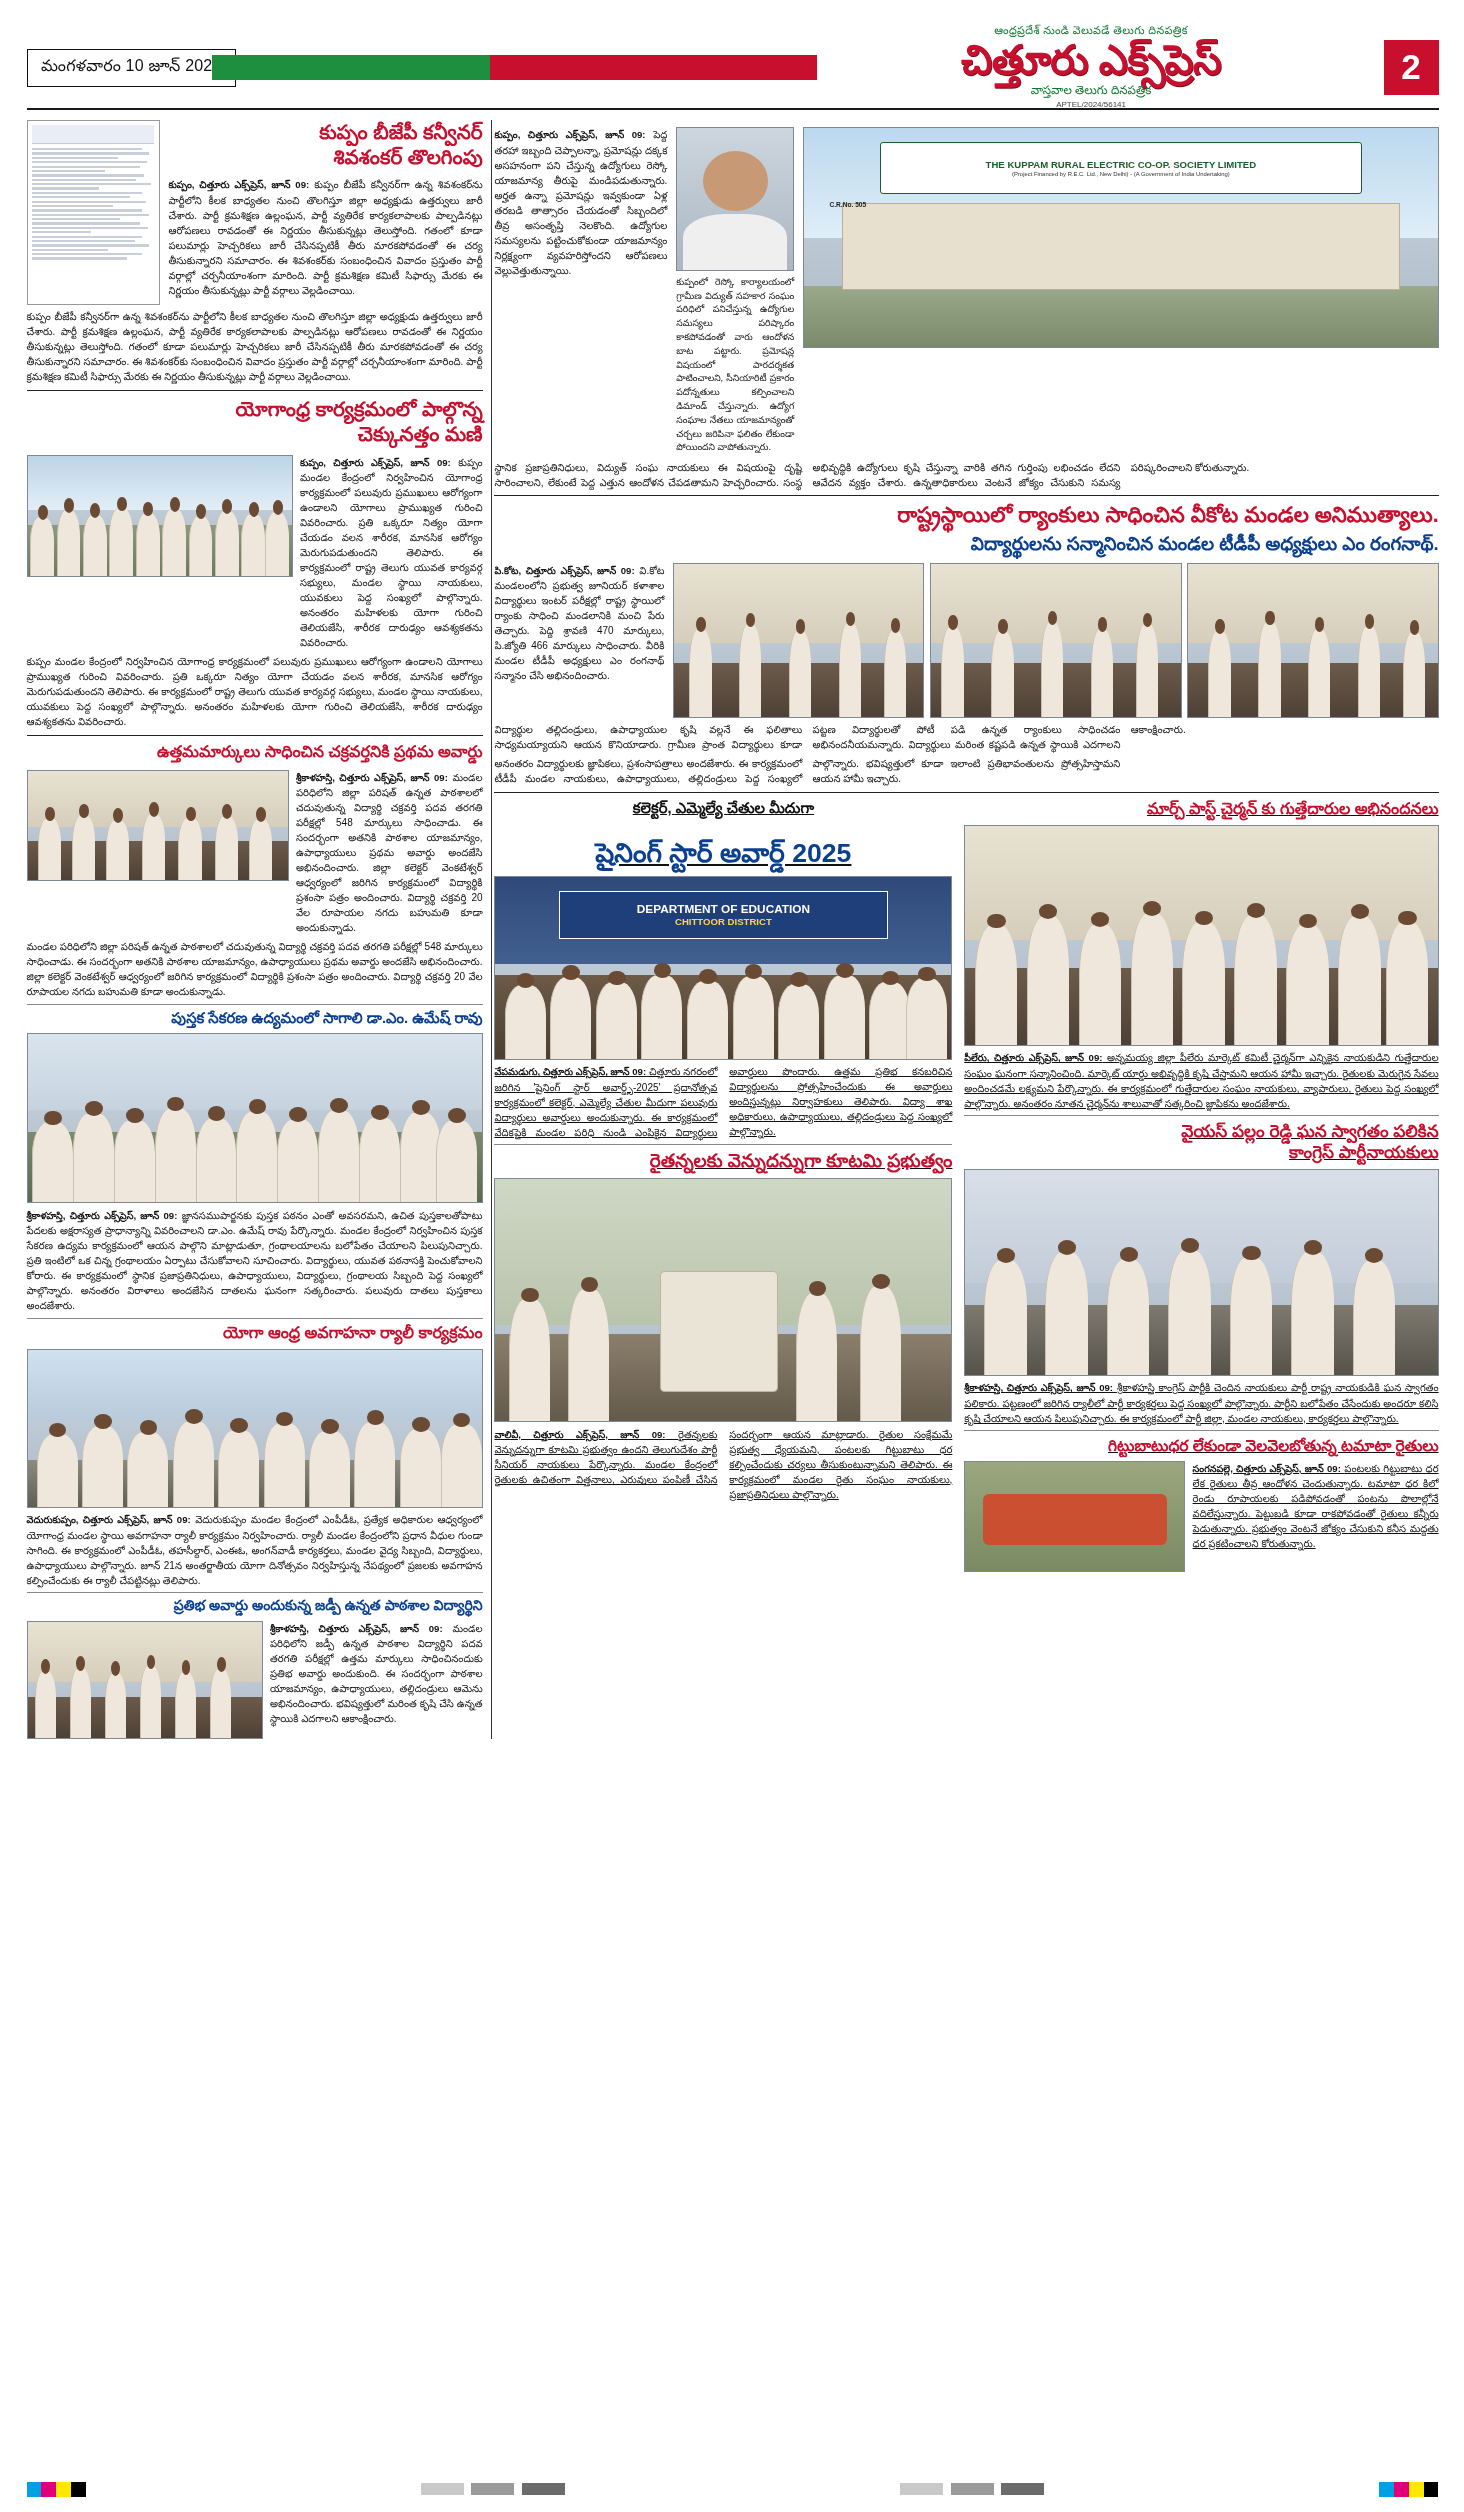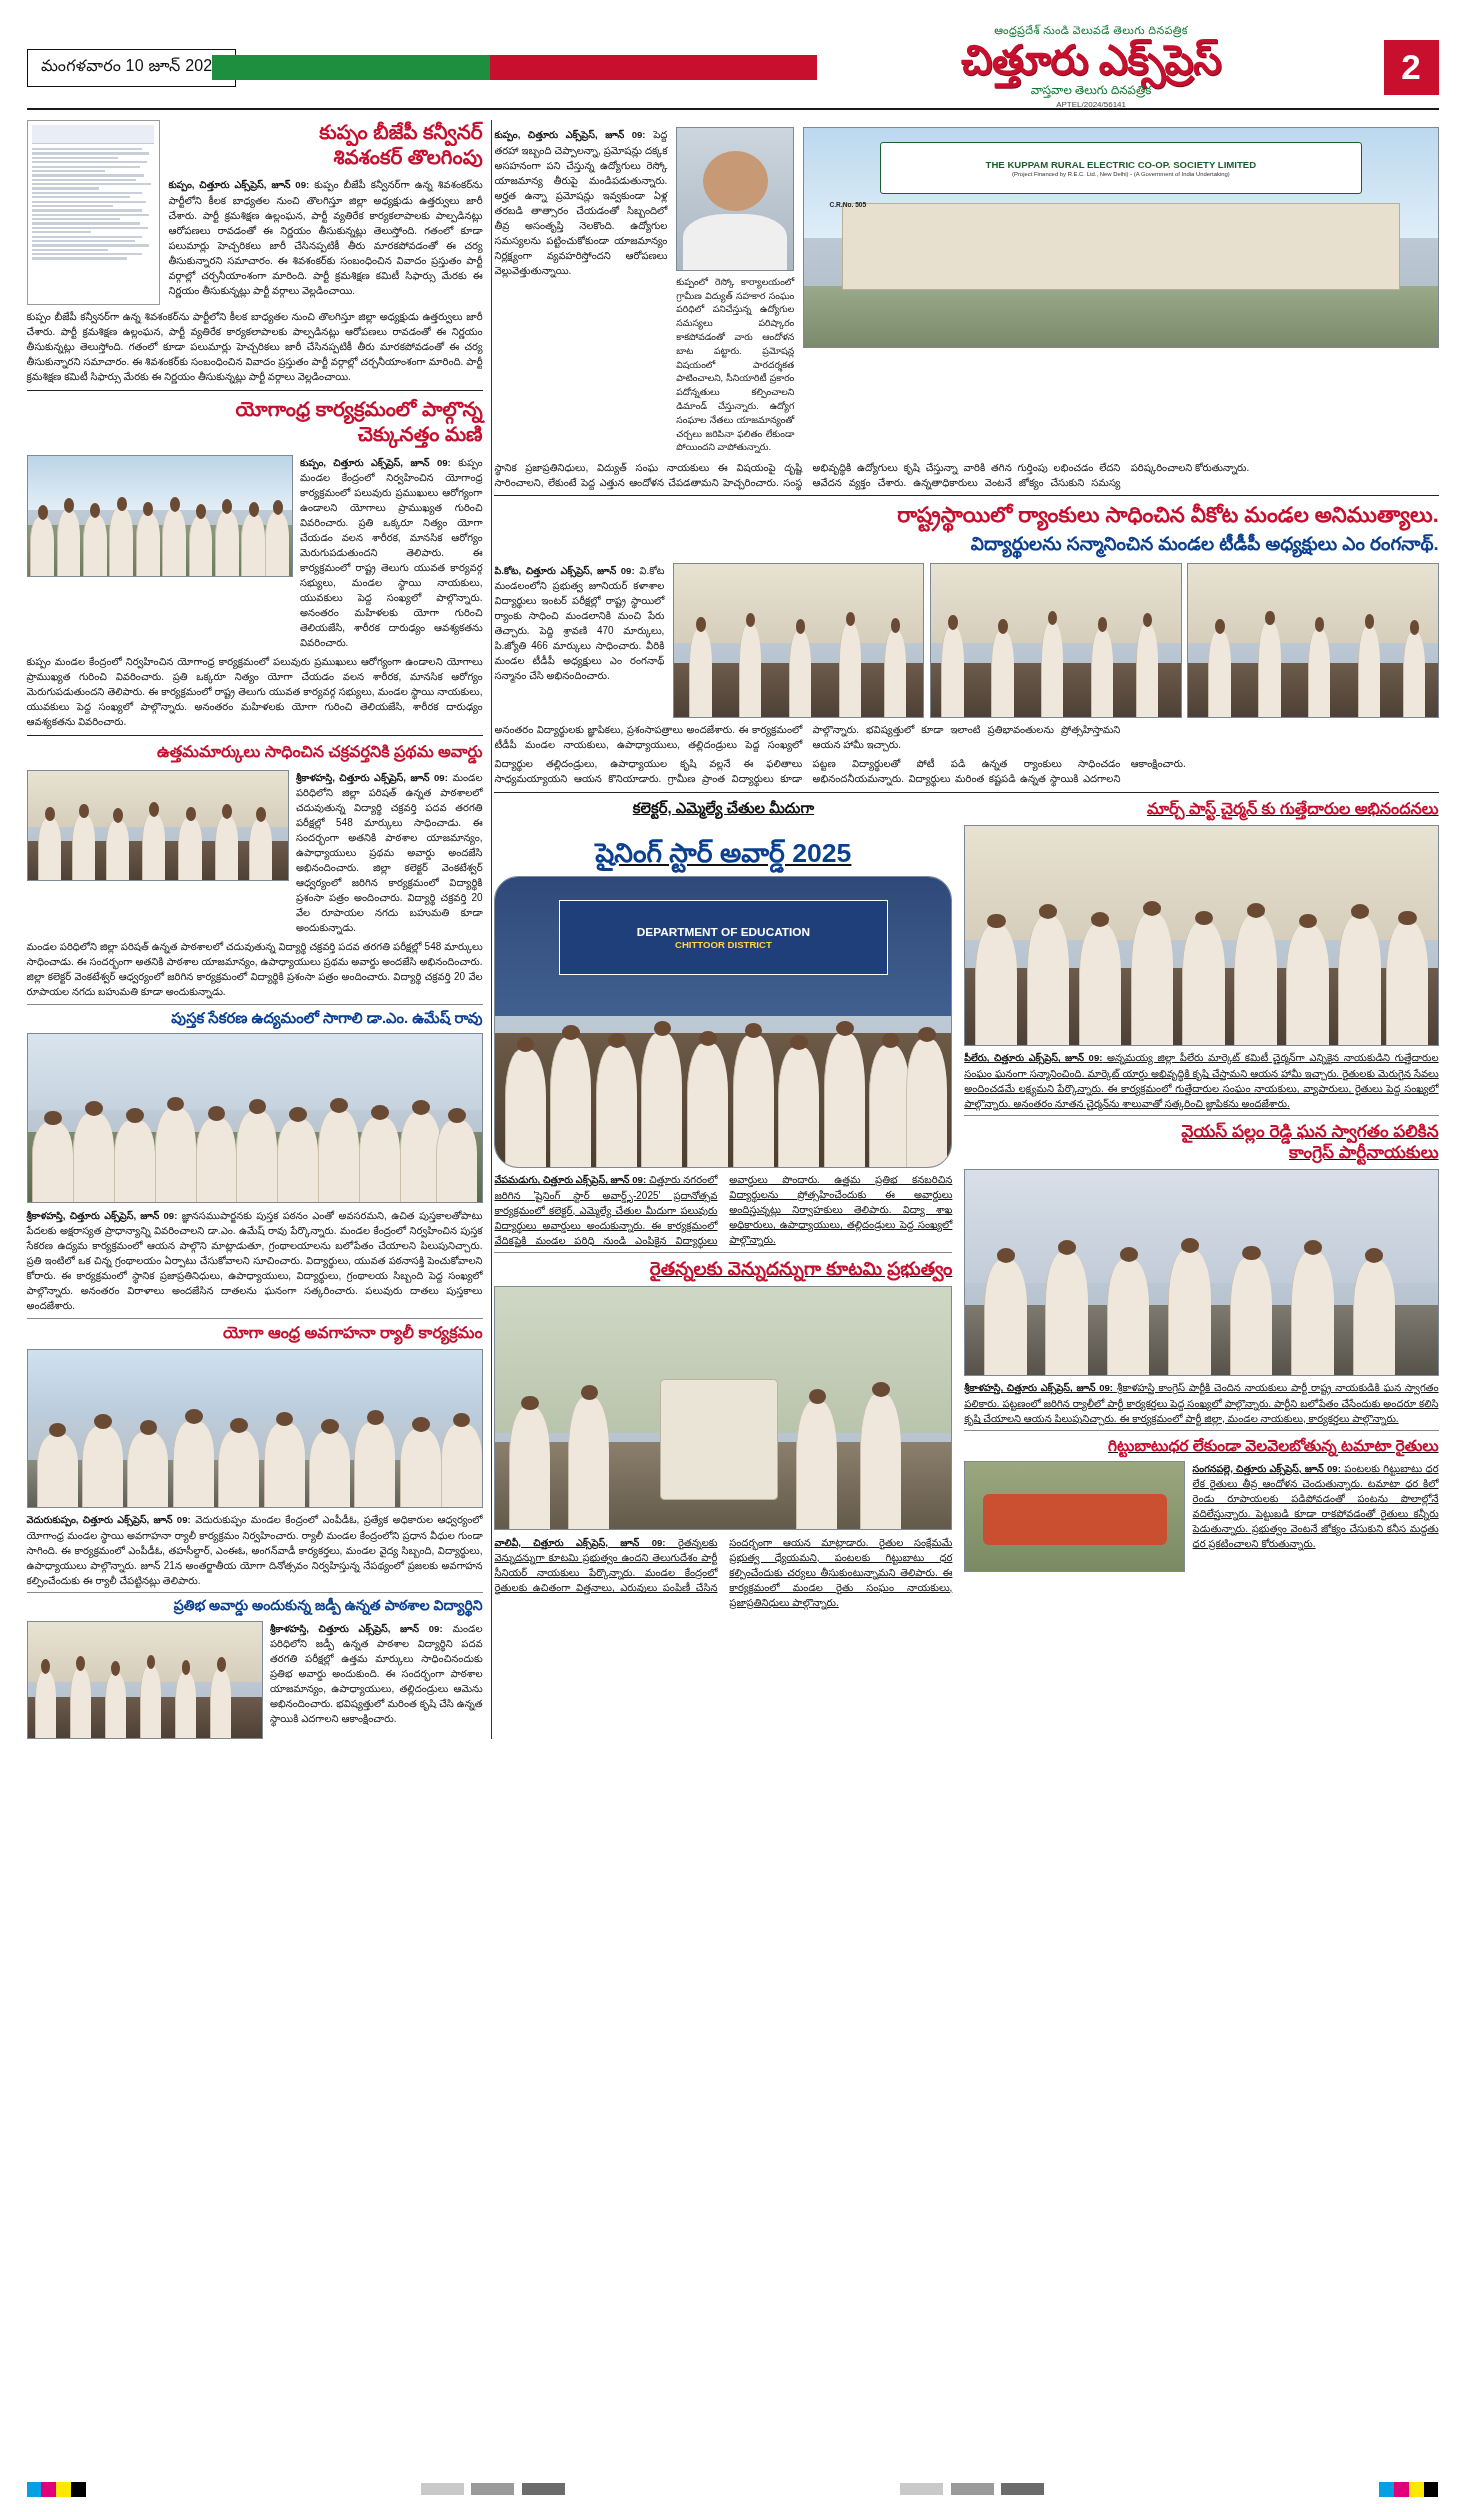--- a/index.html
+++ b/index.html
@@ -424,32 +424,32 @@
               <div class="crowd">
                 <span style="left:8%;height:80%"></span>
                   <span style="left:28%;height:88%"></span>
                 <span style="left:48%;height:82%"></span>
                   <span style="left:68%;height:85%"></span>
                 <span style="left:86%;height:79%"></span>
               </div>
             </div>
           </div>
         </div>
+        <div class="body-text mt6 three-col-text">విద్యార్థుల తల్లిదండ్రులు, ఉపాధ్యాయుల కృషి వల్లనే ఈ ఫలితాలు సాధ్యమయ్యాయని ఆయన కొనియాడారు. గ్రామీణ ప్రాంత విద్యార్థులు కూడా పట్టణ విద్యార్థులతో పోటీ పడి ఉన్నత ర్యాంకులు సాధించడం అభినందనీయమన్నారు. విద్యార్థులు మరింత కష్టపడి ఉన్నత స్థాయికి ఎదగాలని ఆకాంక్షించారు.</div>
         <div class="body-text mt6 three-col-text">అనంతరం విద్యార్థులకు జ్ఞాపికలు, ప్రశంసాపత్రాలు అందజేశారు. ఈ కార్యక్రమంలో టీడీపీ మండల నాయకులు, ఉపాధ్యాయులు, తల్లిదండ్రులు పెద్ద సంఖ్యలో పాల్గొన్నారు. భవిష్యత్తులో కూడా ఇలాంటి ప్రతిభావంతులను ప్రోత్సహిస్తామని ఆయన హామీ ఇచ్చారు.</div>
-        <div class="body-text mt6 three-col-text">విద్యార్థుల తల్లిదండ్రులు, ఉపాధ్యాయుల కృషి వల్లనే ఈ ఫలితాలు సాధ్యమయ్యాయని ఆయన కొనియాడారు. గ్రామీణ ప్రాంత విద్యార్థులు కూడా పట్టణ విద్యార్థులతో పోటీ పడి ఉన్నత ర్యాంకులు సాధించడం అభినందనీయమన్నారు. విద్యార్థులు మరింత కష్టపడి ఉన్నత స్థాయికి ఎదగాలని ఆకాంక్షించారు.</div>
       </div>
 
       <div class="rulebar"></div>
 
       <div style="display:grid;grid-template-columns:458px 1fr;gap:11.8px;text-decoration:underline;">
 
         <div>
           <div class="hl dark center" style="font-size:14.8px;">కలెక్టర్, ఎమ్మెల్యే చేతుల మీదుగా</div>
           <div class="hl blue center" style="font-size:26.6px;margin-top:19px;">షైనింగ్ స్టార్ అవార్డ్ 2025</div>
-          <div class="photo" style="height:292px;margin-top:5.9px;border-radius:24px;">
+          <div class="photo" style="height:184px;margin-top:5.9px;">
             <div class="sky" style="background:linear-gradient(#2f4a7a,#41608f); inset:0 0 52% 0;"></div>
             <div class="ground" style="background:linear-gradient(#6d5a47,#4c3f32); height:46%;"></div>
             <div style="position:absolute;left:14%;top:8%;width:72%;height:26%;background:#1f3f7a;border:1.5px solid #fff;display:flex;flex-direction:column;align-items:center;justify-content:center;">
               <span style="color:#fff;font-size:11.8px;font-weight:bold;">DEPARTMENT OF EDUCATION</span>
               <span style="color:#ffd34d;font-size:9.6px;font-weight:bold;">CHITTOOR DISTRICT</span>
             </div>
             <div class="crowd">
               <span style="left:2%;height:58%"></span>
                 <span style="left:12%;height:64%"></span>
               <span style="left:22%;height:60%"></span>

